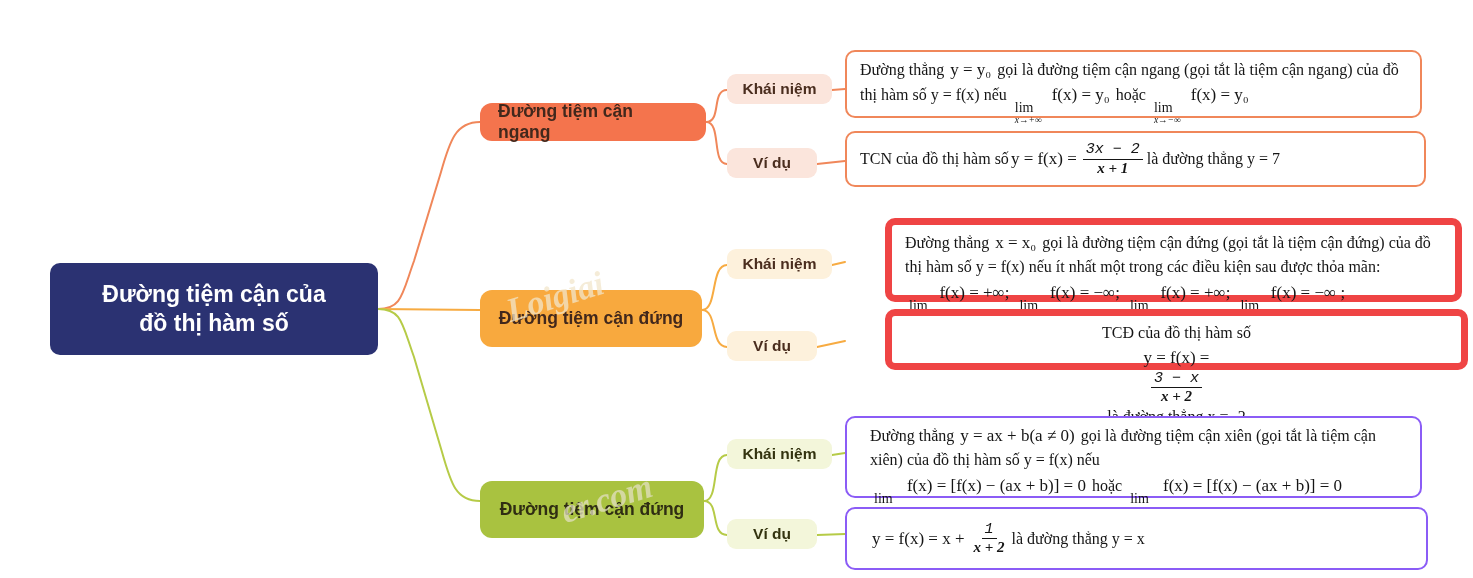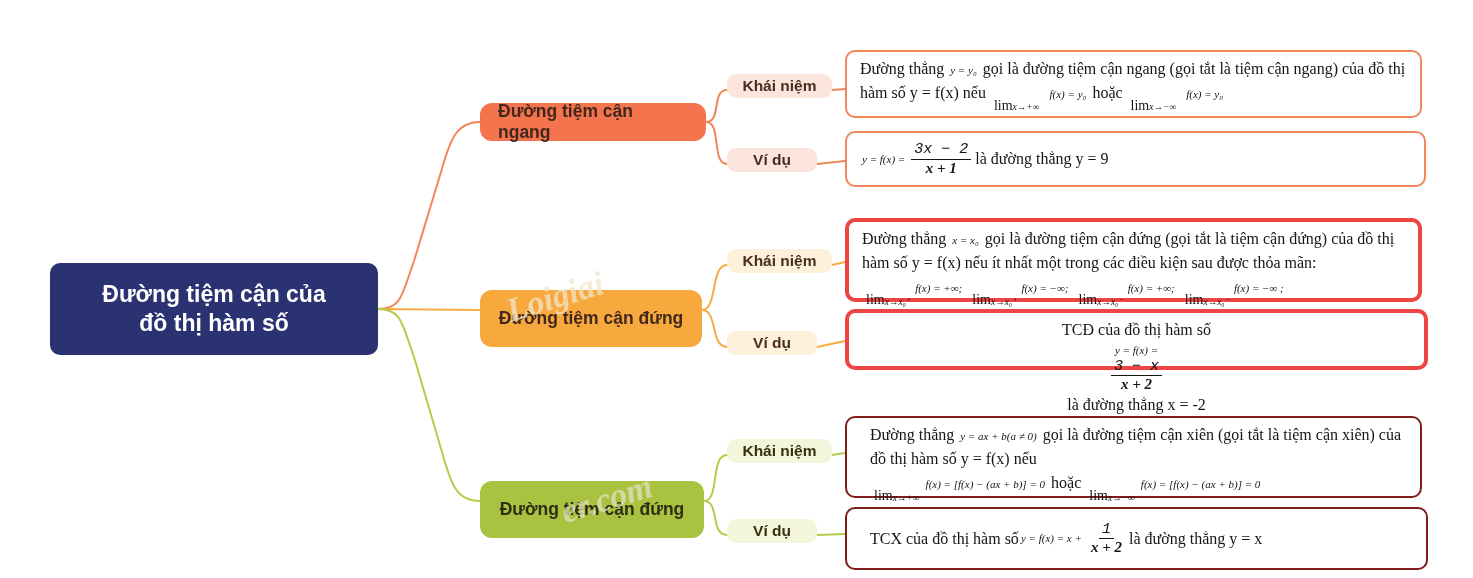--- a/index.html
+++ b/index.html
@@ -12,43 +12,43 @@
   .c3{stroke:#b6cb47;}
 
   .node{position:absolute;z-index:3;display:flex;align-items:center;justify-content:center;
         box-sizing:border-box;font-weight:bold;}
   .root{left:50px;top:263px;width:328px;height:92px;background:#2b3272;color:#ffffff;
         border-radius:10px;font-size:23px;line-height:1.28;text-align:center;white-space:pre-line;}
   .main{height:57px;border-radius:12px;font-size:17.5px;color:#42281c;padding:0 18px;}
   .b1main{left:480px;top:103px;width:226px;height:38px;background:#f4744d;}
   .b2main{left:480px;top:290px;width:222px;background:#f8a93e;}
   .b3main{left:480px;top:481px;width:224px;background:#a9c240;color:#2f2d13;}
-  .sub{height:24px;border-radius:9px;font-size:15.5px;color:#4a2d1e;}
+  .sub{height:30px;border-radius:9px;font-size:15.5px;color:#4a2d1e;}
   .k1{left:727px;top:74px;width:105px;background:#fbe5dc;}
   .v1{left:727px;top:148px;width:90px;background:#fbe5dc;}
   .k2{left:727px;top:249px;width:105px;background:#fdf1dc;}
   .v2{left:727px;top:331px;width:90px;background:#fdf1dc;}
   .k3{left:727px;top:439px;width:105px;background:#f3f6da;color:#33330f;}
   .v3{left:727px;top:519px;width:90px;background:#f3f6da;color:#33330f;}
 
   .box{position:absolute;z-index:2;box-sizing:border-box;background:#ffffff;border-radius:10px;
        font-family:"Liberation Serif",serif;font-size:16px;color:#151515;line-height:1.48;
        padding:5px 13px;}
   .bo1{border:2px solid #f0875a;}
-  .bo2{border:4px solid #ef4444;}
-  .bo3{border:2px solid #7f1d1d;padding-left:23px;}
+  .bo2{border:7px solid #ef4444;margin-left:40px;}
+  .bo3{border:2px solid #8b5cf6;padding-left:23px;}
   .box1{left:845px;top:50px;width:577px;height:68px;}
   .box2{left:845px;top:131px;width:581px;height:56px;display:flex;align-items:center;}
   .box3{left:845px;top:218px;width:577px;height:84px;}
   .box4{left:845px;top:309px;width:583px;height:61px;display:flex;align-items:center;flex-direction:column;}
   .box5{left:845px;top:416px;width:577px;height:82px;}
   .box6{left:845px;top:507px;width:583px;height:63px;display:flex;align-items:center;}
 
-  .mi{font-style:italic;font-size:11px;margin:0 2px;}
-  .lim{display:inline-flex;flex-direction:row;align-items:flex-end;line-height:1;
+  .mi{font-size:17px;margin:0 2px;}
+  .lim{display:inline-flex;flex-direction:column;align-items:flex-start;line-height:1;
        vertical-align:-0.75em;margin:0 4px;}
   .lim .lt{font-size:14px;}
   .lim .lb{font-size:9.5px;font-style:italic;margin-top:1px;}
   .frac{display:inline-flex;flex-direction:column;align-items:center;line-height:1.15;
         vertical-align:-0.75em;margin:0 4px;font-style:italic;font-size:15px;}
   .frac .num{border-bottom:1px solid #151515;padding:0 3px;font-family:Liberation Mono, monospace;}
   .frac .den{padding:0 3px;font-weight:bold;}
   .limrow{display:block;margin-top:1px;}
   .cursor{font-weight:normal;}
 
@@ -101,26 +101,27 @@
     <span class="mi">f(x) = y₀</span>
     <span>hoặc</span>
     <span class="lim">
       <span class="lt">lim</span>
       <span class="lb">x→−∞</span>
     </span>
     <span class="mi">f(x) = y₀</span>
   </div>
 
   <div class="box bo1 box2">
+    <span>TCN của đồ thị hàm số</span>
     <span class="mi">y = f(x) =</span>
     <span class="frac">
       <span class="num">3x − 2</span>
       <span class="den">x + 1</span>
     </span>
-    <span>là đường thẳng y = 9</span>
+    <span>là đường thẳng y = 7</span>
   </div>
 
   <div class="node main b2main">Đường tiệm cận đứng</div>
   <div class="node sub k2">Khái niệm</div>
   <div class="node sub v2">Ví dụ</div>
 
   <div class="box bo2 box3">
     <span>Đường thẳng</span>
     <span class="mi">x = x₀</span>
     <span>gọi là đường tiệm cận đứng (gọi tắt là tiệm cận đứng) của đồ thị hàm số y = f(x) nếu ít nhất một trong các điều kiện sau được thỏa mãn:</span>
@@ -170,21 +171,20 @@
       </span><span class="mi">f(x) = [f(x) − (ax + b)] = 0</span>
       <span>hoặc</span>
       <span class="lim">
         <span class="lt">lim</span>
         <span class="lb">x→−∞</span>
       </span><span class="mi">f(x) = [f(x) − (ax + b)] = 0</span>
     </span>
   </div>
 
   <div class="box bo3 box6">
-    <span>TCX của đồ thị hàm số</span>
     <span class="mi">y = f(x) = x +</span>
     <span class="frac">
       <span class="num">1</span>
       <span class="den">x + 2</span>
     </span>
     <span>là đường thẳng y = x</span>
   </div>
 
   <span class="wm wm1">Loigiai</span>
   <span class="wm wm2">er.com</span>

